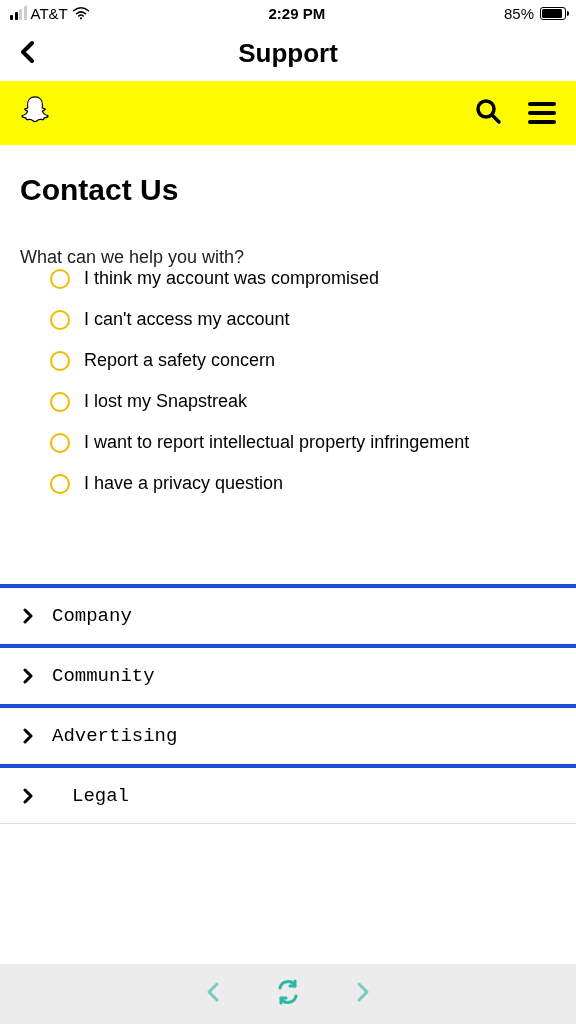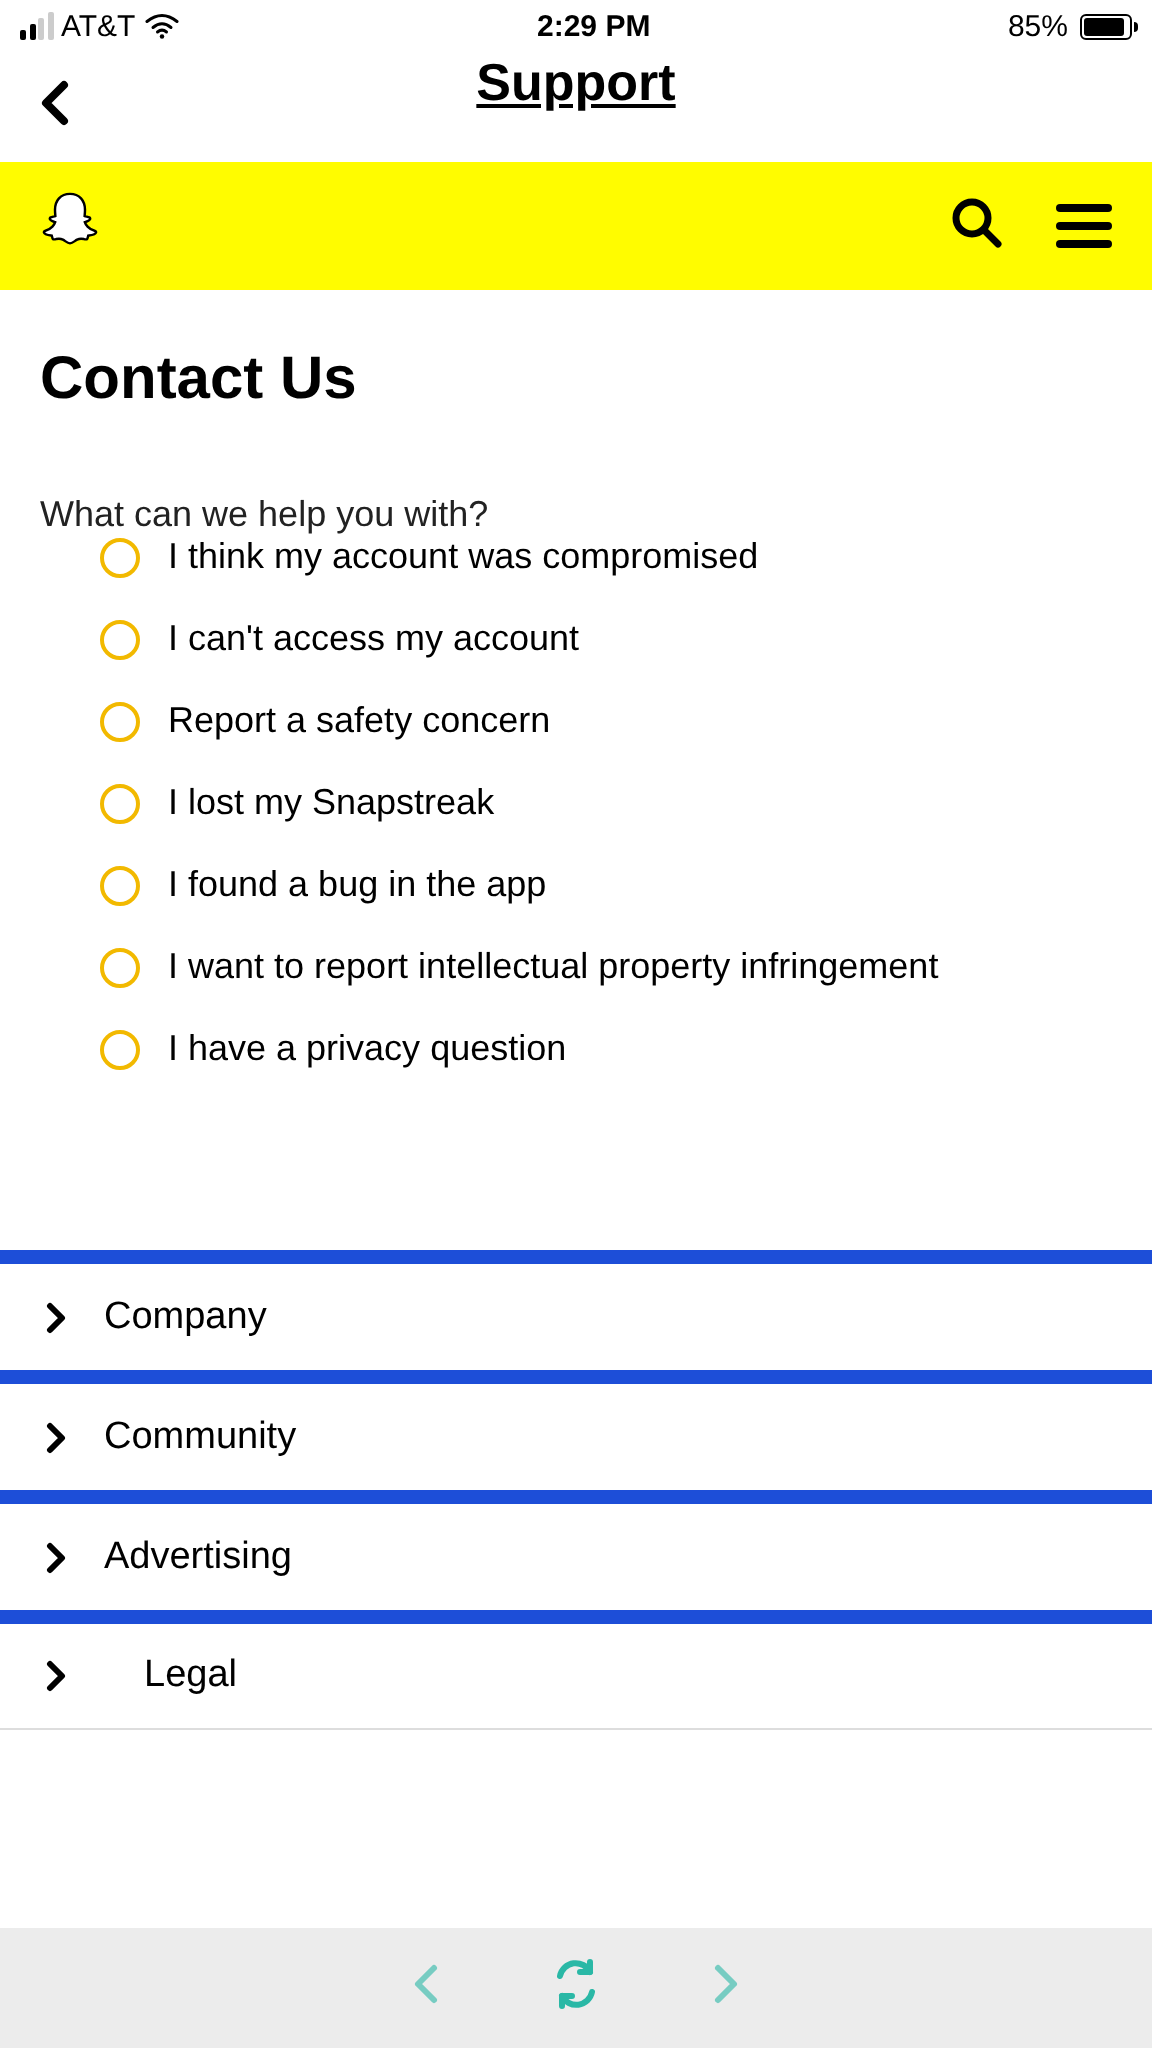--- a/index.html
+++ b/index.html
@@ -15,21 +15,21 @@
   .signal span:nth-child(2){ height:8px; background:#000; }
   .signal span:nth-child(3){ height:11px; }
   .signal span:nth-child(4){ height:14px; }
   .wifi { width:18px; height:14px; }
   .battery { display:flex; align-items:center; }
   .battery-body { width:26px; height:13px; border:1.5px solid #000; border-radius:3px; position:relative; margin-left:2px; }
   .battery-body::after { content:""; position:absolute; right:-4px; top:3px; width:2.5px; height:5px; background:#000; border-radius:0 2px 2px 0; }
   .battery-fill { position:absolute; left:1px; top:1px; bottom:1px; width:85%; background:#000; border-radius:1.5px; }
 
   
-  .nav-header { height: 55px; display:flex; align-items:flex-start; justify-content:center; position:relative;text-decoration:underline; }
+  .nav-header { height: 55px; display:flex; align-items:center; justify-content:center; position:relative; }
   .nav-header .back { position:absolute; left:18px; top:50%; transform:translateY(-50%); }
   .nav-title { font-size: 26px; font-weight: 700; }
 
   
   .banner { height: 64px; background:#FFFC00; display:flex; align-items:center; justify-content:space-between; padding:0 20px; }
   .ghost { width:30px; height:32px; }
   .banner-right { display:flex; align-items:center; gap:26px; }
   .hamburger { display:flex; flex-direction:column; gap:5px; }
   .hamburger span { display:block; width:28px; height:4px; background:#000; border-radius:2px; }
 
@@ -37,21 +37,21 @@
   .content { padding: 28px 27px 0 20px; }
   .page-title { font-size: 30px; font-weight: 800; margin-bottom: 40px; }
   .prompt { font-size: 18px; font-weight: 400; color:#222; }
   .options { display:flex; flex-direction:column; gap:20px; padding-left: 30px; }
   .option { display:flex; align-items:center; gap:14px; cursor:pointer; }
   .radio { width:20px; height:20px; min-width:20px; border:2px solid #F2B900; border-radius:50%; background:#fff; }
   .option-label { font-size:18px; color:#000; }
 
   
   .footer-sections { margin-top: 90px; }
-  .section-row { height:60px; display:flex; align-items:center; gap:16px; border-top:7px solid #1d4ed8; padding:0 20px; cursor:pointer; }
+  .section-row { height:60px; display:flex; align-items:center; gap:16px; border-top:4px solid #1d4ed8; padding:0 20px; cursor:pointer;font-family:Liberation Mono, monospace; }
   .section-row:last-child { border-bottom:1px solid #ddd;gap:36px; }
   .section-label { font-size:19px; font-weight:400; }
 
   
   .bottom-bar { position:absolute; left:0; right:0; bottom:0; height:60px; background:#ECECEC; display:flex; align-items:center; justify-content:center; gap:52px; }
 
   
   .chev { width:16px; height:16px; }
   .chev-dark { stroke:#000; }
   .chev-teal-left { stroke:#2AB8A6; opacity:0.6; }
@@ -133,24 +133,20 @@
     <label class="option">
       <span class="radio"></span>
       <span class="option-label">Report a safety concern</span>
     </label>
     <label class="option">
       <span class="radio"></span>
       <span class="option-label">I lost my Snapstreak</span>
     </label>
     <label class="option">
       <span class="radio"></span>
-      <span class="option-label">I found a bug in the app</span>
-    </label>
-    <label class="option">
-      <span class="radio"></span>
       <span class="option-label">I want to report intellectual property infringement</span>
     </label>
     <label class="option">
       <span class="radio"></span>
       <span class="option-label">I have a privacy question</span>
     </label>
   </div>
 </div>
 
 <div class="footer-sections">

